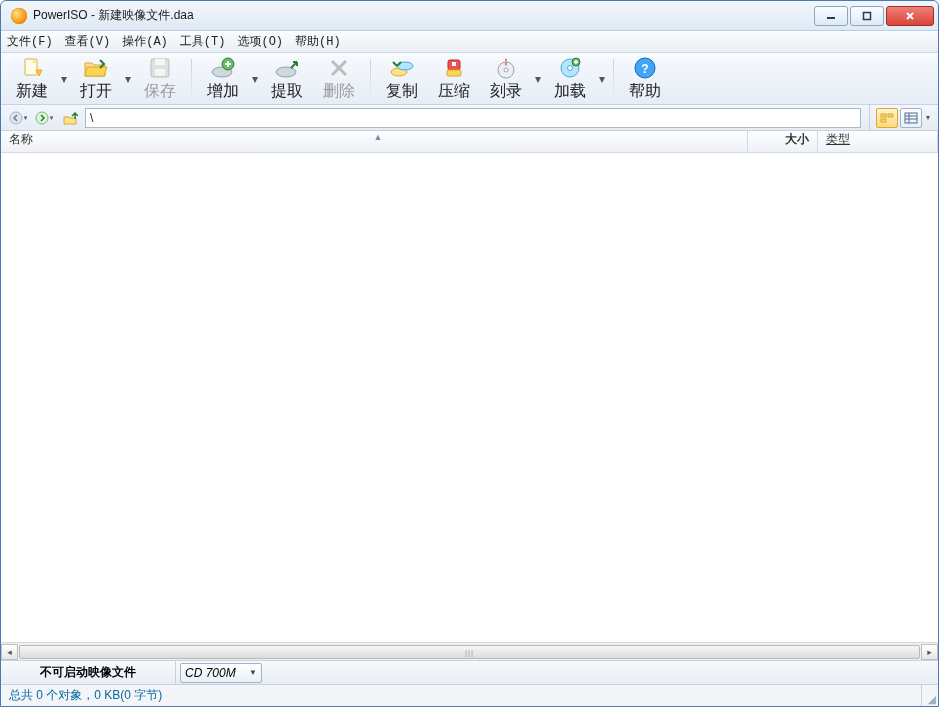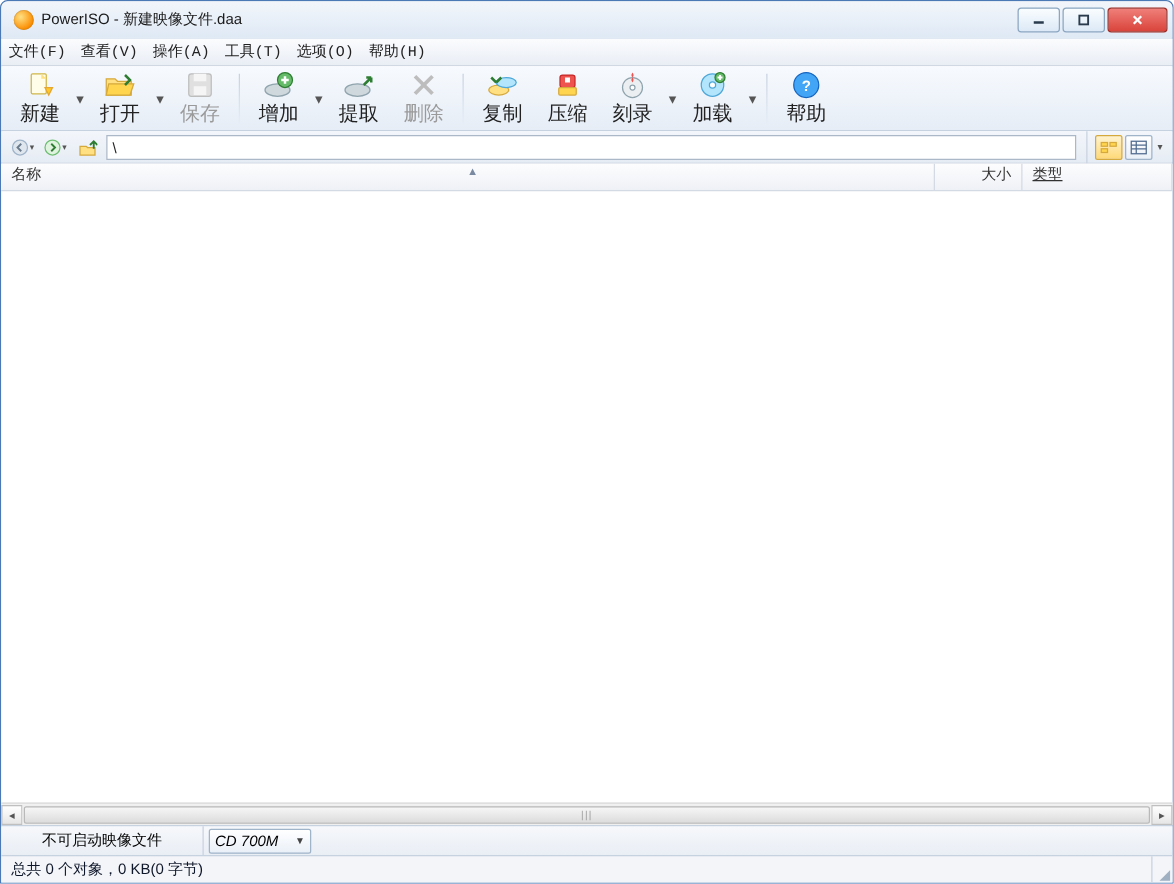--- a/index.html
+++ b/index.html
@@ -31,36 +31,36 @@
 .viewopts .vb { width:22px; height:20px; border:1px solid #9fb3c9; border-radius:2px; background:linear-gradient(#fff,#eaf0f8); display:flex; align-items:center; justify-content:center;}
 .viewopts .vb.sel { background: linear-gradient(#fff3cf,#ffd978); border-color:#d6a93d;}
 .content { flex:1; display:flex; min-height:0; }
 .tree { width: 230px; background:#fff; border-right:1px solid #c7d2e0; padding:4px; overflow:auto;}
 .tree-item { display:flex; align-items:center; gap:4px; padding:2px 2px; }
 .tree-item .cd { width:14px; height:14px; border-radius:50%; background: radial-gradient(circle at 40% 40%, #fff,#ffd36a 55%,#e6a531 70%,#fff 72%,#ccc 100%); border:1px solid #c9a348;}
 .list { flex:1; display:flex; flex-direction:column; background:#fff; min-width:0;}
 .list-header { height:22px; background: linear-gradient(#fdfdfe,#eef1f6); border-bottom:1px solid #d3dae4; display:flex; align-items:stretch; }
 .colh { display:flex; align-items:flex-start; padding:0 8px; border-right:1px solid #d3dae4; color:#333; position:relative;}
 .col-name { flex:1; min-width:100px;}
-.col-size { width:70px; justify-content:flex-end;}
+.col-size { width:70px; justify-content:flex-end;font-weight:bold;}
 .col-type { width:120px;text-decoration:underline;}
 .sort { margin-left:4px; color:#7a8aa0; font-size:9px; position:absolute; left:50%; top:1px; transform:translateX(-50%);}
 .list-body { flex:1; overflow:hidden; position:relative;}
 .hscroll { height:18px; background:#f1f1f1; border-top:1px solid #d9d9d9; position:relative; display:flex; align-items:center;}
 .hscroll .arrow { width:17px; height:16px; background:linear-gradient(#fff,#e6e6e6); border:1px solid #bfbfbf; display:flex; align-items:center; justify-content:center; color:#555; font-size:9px;}
 .hscroll .track { flex:1; height:16px; background:#efefef; position:relative;}
 .hscroll .thumb { position:absolute; left:0; right:0; top:0; height:14px; margin:1px; background:linear-gradient(#f6f6f6,#dcdcdc); border:1px solid #b9b9b9; border-radius:2px;}
 .hscroll .grip { position:absolute; left:50%; top:50%; transform:translate(-50%,-50%); color:#9c9c9c; letter-spacing:1px; font-size:8px;}
 .statusbar1 { height:24px; border-top:1px solid #c7d2e0; display:flex; align-items:center; background:linear-gradient(#f6f8fb,#e9eef5);}
-.sb-left { width:162px; padding:0 10px; text-align:left; border-right:1px solid #c7d2e0; height:100%; display:flex; align-items:center; justify-content:center;}
+.sb-left { width:175px; padding:0 10px; text-align:left; border-right:1px solid #c7d2e0; height:100%; display:flex; align-items:center; justify-content:center;font-weight:bold;}
 .progress-area { flex:1; height:18px; margin:0 6px; border:1px solid #b8c3d1; background:#fff; border-radius:2px; display:flex; align-items:center; justify-content:center; color:#444;}
 .disc-combo { width:82px; height:20px; margin:0 6px 0 4px; border:1px solid #9fb3c9; background:linear-gradient(#fff,#eaf0f8); display:flex; align-items:center; justify-content:space-between; padding:0 4px; border-radius:2px;font-style:italic;}
 .disc-combo .dd { font-size:8px; color:#444;}
 .statusbar2 { height:22px; border-top:1px solid #c7d2e0; display:flex; align-items:center; background:#f3f5f8;}
-.statusbar2 .cell { flex:1; padding:0 8px; color:#0f172a;}
+.statusbar2 .cell { flex:1; padding:0 8px; color:#0369a1;}
 .statusbar2 .sep { width:1px; height:100%; background:#c7d2e0;}
 .resize-grip { width:16px; height:16px; align-self:flex-end; margin-left:auto; color:#9fb0c2; padding-right:2px; display:flex; align-items:flex-end; justify-content:flex-end; font-size:11px;}
 </style>
 </head>
 <body>
 
 <div class="window">
 
   <div class="titlebar">
     <div class="app-icon"></div>

